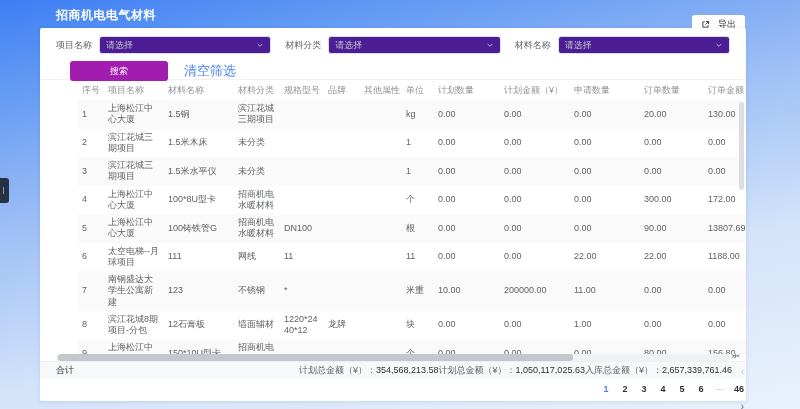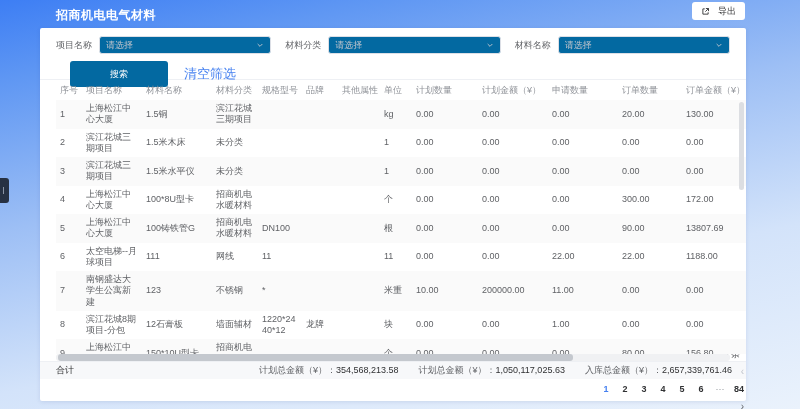--- a/index.html
+++ b/index.html
@@ -4,60 +4,60 @@
 <style>
   * { margin:0; padding:0; box-sizing:border-box; }
   html,body { width:800px; height:409px; overflow:hidden; }
   body {
     font-family:"Liberation Sans","DejaVu Sans",sans-serif;
     background:linear-gradient(168deg,#3d7ef4 0%,#5f97f3 14%,#9dbff5 40%,#d3e3fa 68%,#eaf2fc 100%);
     position:relative; color:#606266;
   }
   
   .page-title { position:absolute; left:56px; top:7px; color:#fff; font-size:12px; font-weight:bold; letter-spacing:.5px; }
-  .export-btn { position:absolute; right:55px; top:2px; height:18px; background:#fff; border:none; border-radius:3px;
+  .export-btn { position:absolute; right:55px; top:15px; height:18px; background:#fff; border:none; border-radius:3px;
     display:flex; align-items:center; gap:8px; padding:0 9px; font-size:9px; color:#303133; cursor:pointer; }
   .side-tab { position:absolute; left:0; top:178px; width:9px; height:25px; background:#273143; border-radius:0 3px 3px 0; cursor:pointer; }
   .side-tab:after { content:""; position:absolute; left:3px; top:9px; width:3px; height:7px; border-left:1px solid #8a93a3; }
 
   
   .card { position:absolute; left:40px; top:28px; width:706px; height:373px; background:#fff; border-radius:2px;
     display:flex; flex-direction:column; box-shadow:0 1px 4px rgba(31,60,120,.12); }
 
   
   .filter-section { height:52px; padding:8px 16px 0; border-bottom:1px solid #eef0f4; }
   .filter-row { display:flex; gap:14px; }
   .filter-group { flex:1; display:flex; align-items:center; gap:7px; min-width:0; }
   .filter-label { font-size:9px; color:#606266; white-space:nowrap; }
-  .select { flex:1; height:18px; border:1px solid #dcdfe6; border-radius:3px; background:#0369a1;
+  .select { flex:1; height:18px; border:1px solid #dcdfe6; border-radius:3px; background:#4c1d95;
     display:flex; align-items:center; justify-content:space-between; padding:0 6px; cursor:pointer; min-width:0; }
   .select .ph { font-size:9px; color:#c0c4cc; }
   .chev { width:8px; height:8px; flex:none; }
   .actions { margin:7px 0 0 14px; display:flex; align-items:center; gap:16px; }
-  .search-btn { width:98px; height:26px; background:#0369a1; color:#fff; border:none; border-radius:3px; font-size:9px; cursor:pointer; }
+  .search-btn { width:98px; height:20px; background:#a21caf; color:#fff; border:none; border-radius:3px; font-size:9px; cursor:pointer; }
   .clear-link { font-size:13px; color:#4580f0; cursor:pointer; }
 
   
   .table-wrap { height:274px; overflow:hidden; position:relative; padding-left:16px; }
-  table { border-collapse:collapse; table-layout:fixed; width:690px; font-size:9px; }
+  table { border-collapse:collapse; table-layout:fixed; width:690px; font-size:9px;margin-left:22px; }
   thead th { height:20px; font-weight:normal; color:#909399; text-align:left; padding:0 4px; white-space:nowrap; overflow:hidden; }
   tbody td { height:28px; padding:3px 4px; color:#606266; line-height:1.25; word-break:break-all; vertical-align:middle; }
   tbody tr:nth-child(odd) { background:#fafafa; }
   .vscroll { position:absolute; right:2px; top:22px; width:5px; height:248px; }
   .vscroll-thumb { width:5px; height:88px; background:#dcdee2; border-radius:3px; }
 
   
   .hscroll { height:7px; margin:0 16px; background:#f0f1f3; border-radius:3px; position:relative; }
   .hscroll-thumb { position:absolute; left:2px; top:0; height:7px; width:515px; background:#c4c8ce; border-radius:3px; cursor:grab; }
 
   
   .summary { height:18px; background:#f7f8fa; border-top:1px solid #eef0f4; display:flex; align-items:center;
     padding:0 14px 0 16px; font-size:9px; }
   .summary-total { color:#303133; }
-  .summary-items { margin-left:auto; display:flex; gap:20px; }
+  .summary-items { margin-left:auto; display:flex; }
   .summary-item { white-space:nowrap; }
   .summary-item .lbl { color:#606266; }
   .summary-item .val { color:#303133; }
 
   
   .pager { height:22px; display:flex; align-items:flex-end; justify-content:center; gap:5px; font-size:9px; color:#606266;flex-direction:column; }
   .pager .total { margin-right:6px; }
   .page-btn { min-width:14px; height:14px; line-height:14px; text-align:center; cursor:pointer; color:#303133; font-weight:bold; border-radius:2px; padding:0 2px; }
   .page-btn.active { color:#4580f0; }
   .page-btn.ellipsis { font-weight:normal; color:#909399; cursor:default; }
@@ -314,21 +314,21 @@
     <span class="total">共 1673 条</span>
     <span class="arrow disabled">‹</span>
     <span id="page-buttons" style="display:flex;gap:5px;">
         <span class="page-btn active">1</span>
         <span class="page-btn">2</span>
         <span class="page-btn">3</span>
         <span class="page-btn">4</span>
         <span class="page-btn">5</span>
         <span class="page-btn">6</span>
         <span class="page-btn ellipsis">···</span>
-        <span class="page-btn">84</span>
+        <span class="page-btn">46</span>
       </span>
     <span class="arrow">›</span>
     <span class="goto">
       <span>前往</span>
       <input value="1" style="">
       <span>页</span>
     </span>
   </div>
 
 </div>

